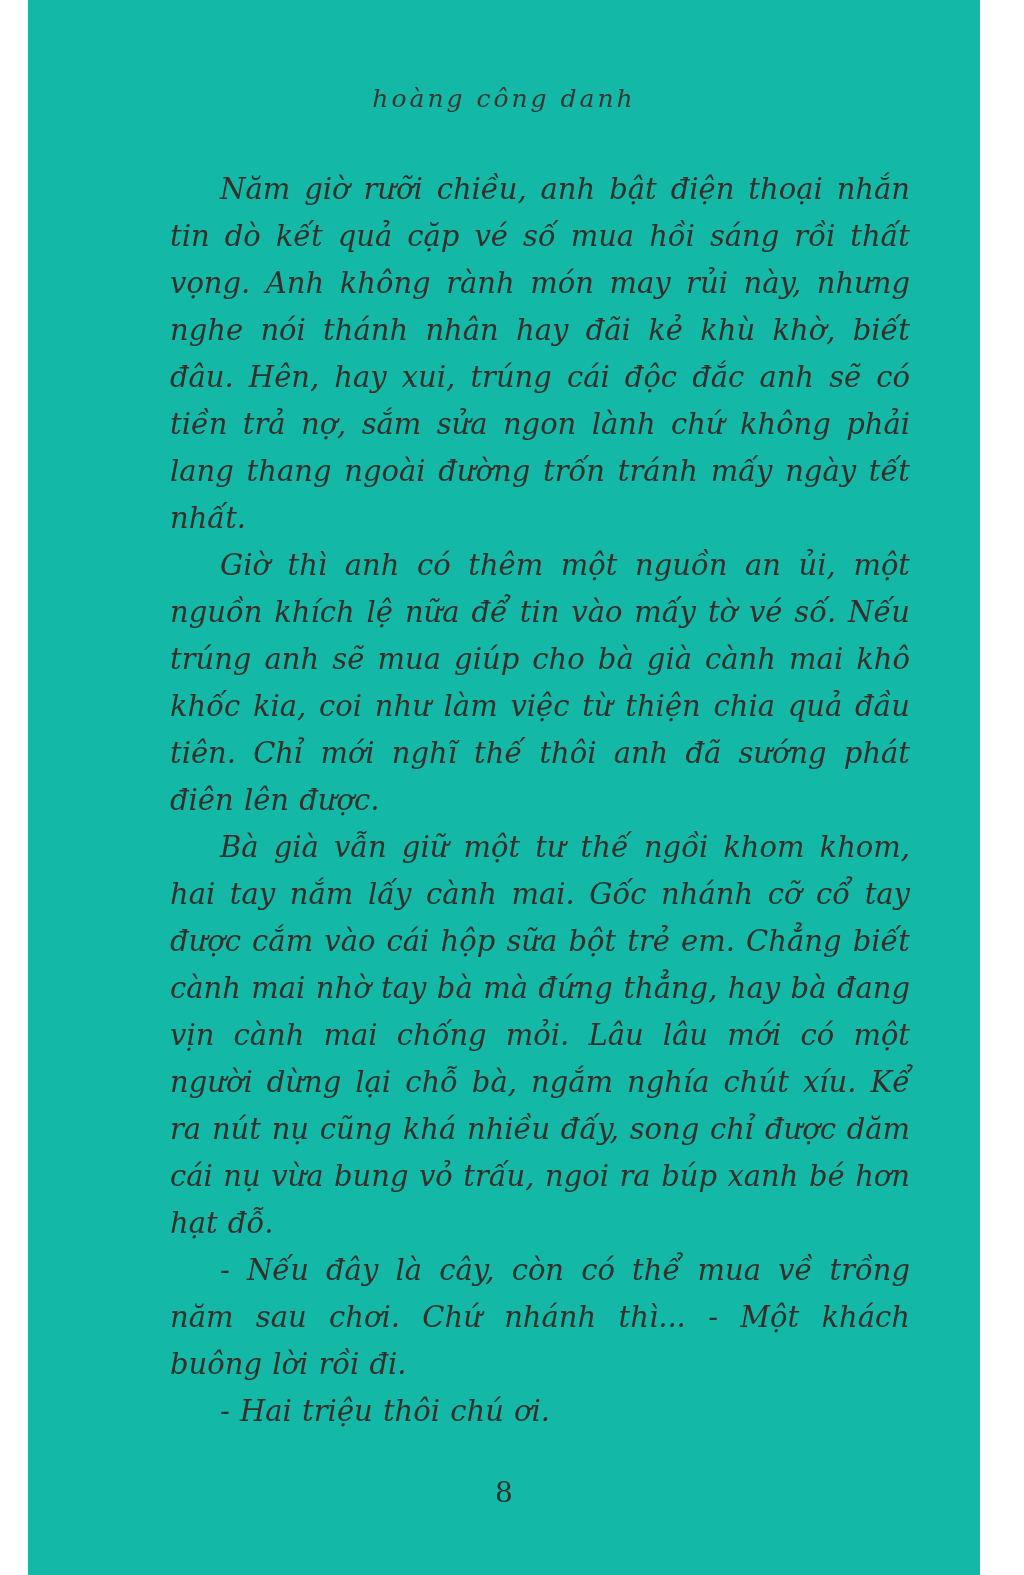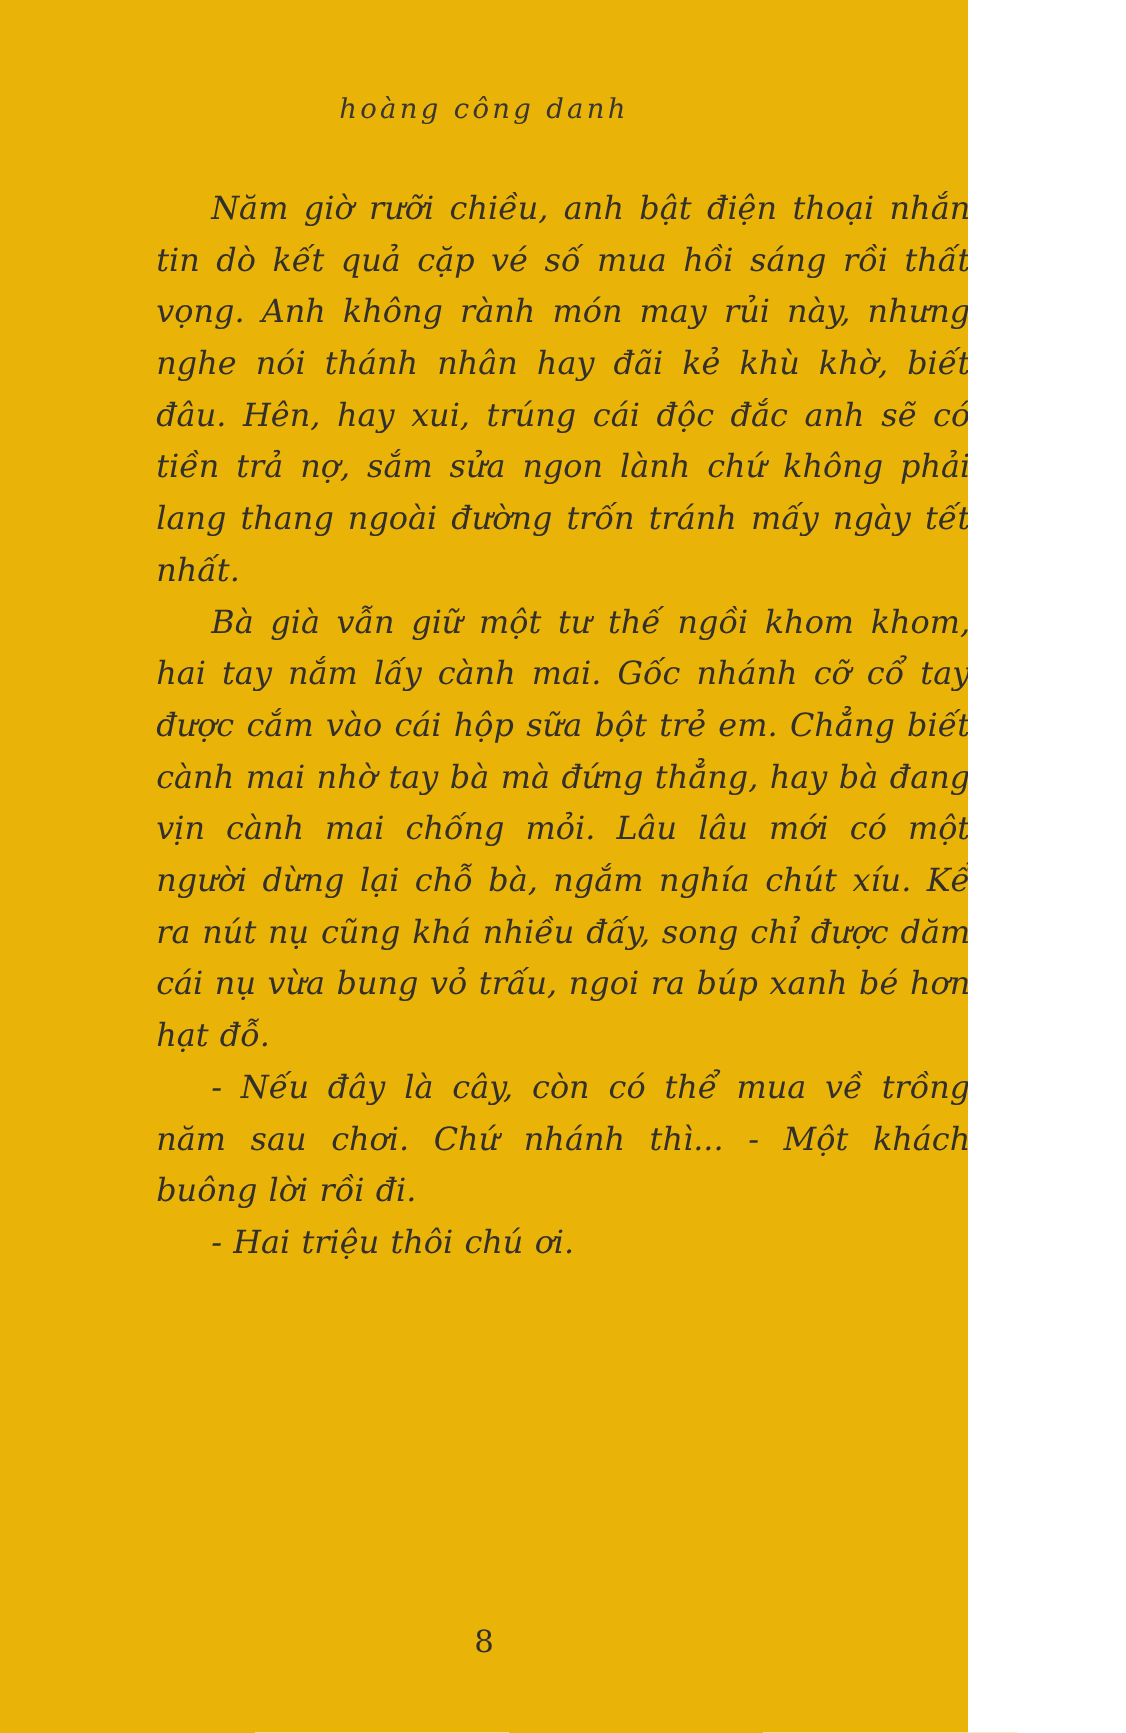--- a/index.html
+++ b/index.html
@@ -2,27 +2,28 @@
 <html><head>
 <meta charset="utf-8">
 <style>
   html, body {
     margin: 0;
     padding: 0;
     background: #ffffff;
   }
   .page {
     position: relative;
-    width: 880px;
+    width: 952px;
     height: 1575px;
-    background: #eab308;
+    background: #14b8a6;
     box-sizing: border-box;
     font-family: "DejaVu Serif", "Liberation Serif", serif;
     color: #332f2b;
     overflow: hidden;
+    margin-left: 28px;
   }
   .running-head {
     position: absolute;
     top: 84px;
     left: 0;
     right: 0;
     text-align: center;
     font-style: italic;
     font-size: 25px;
     letter-spacing: 3px;
@@ -56,19 +57,20 @@
   }
 </style>
 </head>
 <body>
 
 <div class="page">
   <div class="running-head">hoàng công danh</div>
 
   <div class="body-text">
     <p>Năm giờ rưỡi chiều, anh bật điện thoại nhắn tin dò kết quả cặp vé số mua hồi sáng rồi thất vọng. Anh không rành món may rủi này, nhưng nghe nói thánh nhân hay đãi kẻ khù khờ, biết đâu. Hên, hay xui, trúng cái độc đắc anh sẽ có tiền trả nợ, sắm sửa ngon lành chứ không phải lang thang ngoài đường trốn tránh mấy ngày tết nhất.</p>
+    <p>Giờ thì anh có thêm một nguồn an ủi, một nguồn khích lệ nữa để tin vào mấy tờ vé số. Nếu trúng anh sẽ mua giúp cho bà già cành mai khô khốc kia, coi như làm việc từ thiện chia quả đầu tiên. Chỉ mới nghĩ thế thôi anh đã sướng phát điên lên được.</p>
     <p>Bà già vẫn giữ một tư thế ngồi khom khom, hai tay nắm lấy cành mai. Gốc nhánh cỡ cổ tay được cắm vào cái hộp sữa bột trẻ em. Chẳng biết cành mai nhờ tay bà mà đứng thẳng, hay bà đang vịn cành mai chống mỏi. Lâu lâu mới có một người dừng lại chỗ bà, ngắm nghía chút xíu. Kể ra nút nụ cũng khá nhiều đấy, song chỉ được dăm cái nụ vừa bung vỏ trấu, ngoi ra búp xanh bé hơn hạt đỗ.</p>
     <p>- Nếu đây là cây, còn có thể mua về trồng năm sau chơi. Chứ nhánh thì... - Một khách buông lời rồi đi.</p>
     <p>- Hai triệu thôi chú ơi.</p>
   </div>
 
   <div class="page-number">8</div>
 </div>
 
 </body></html>

